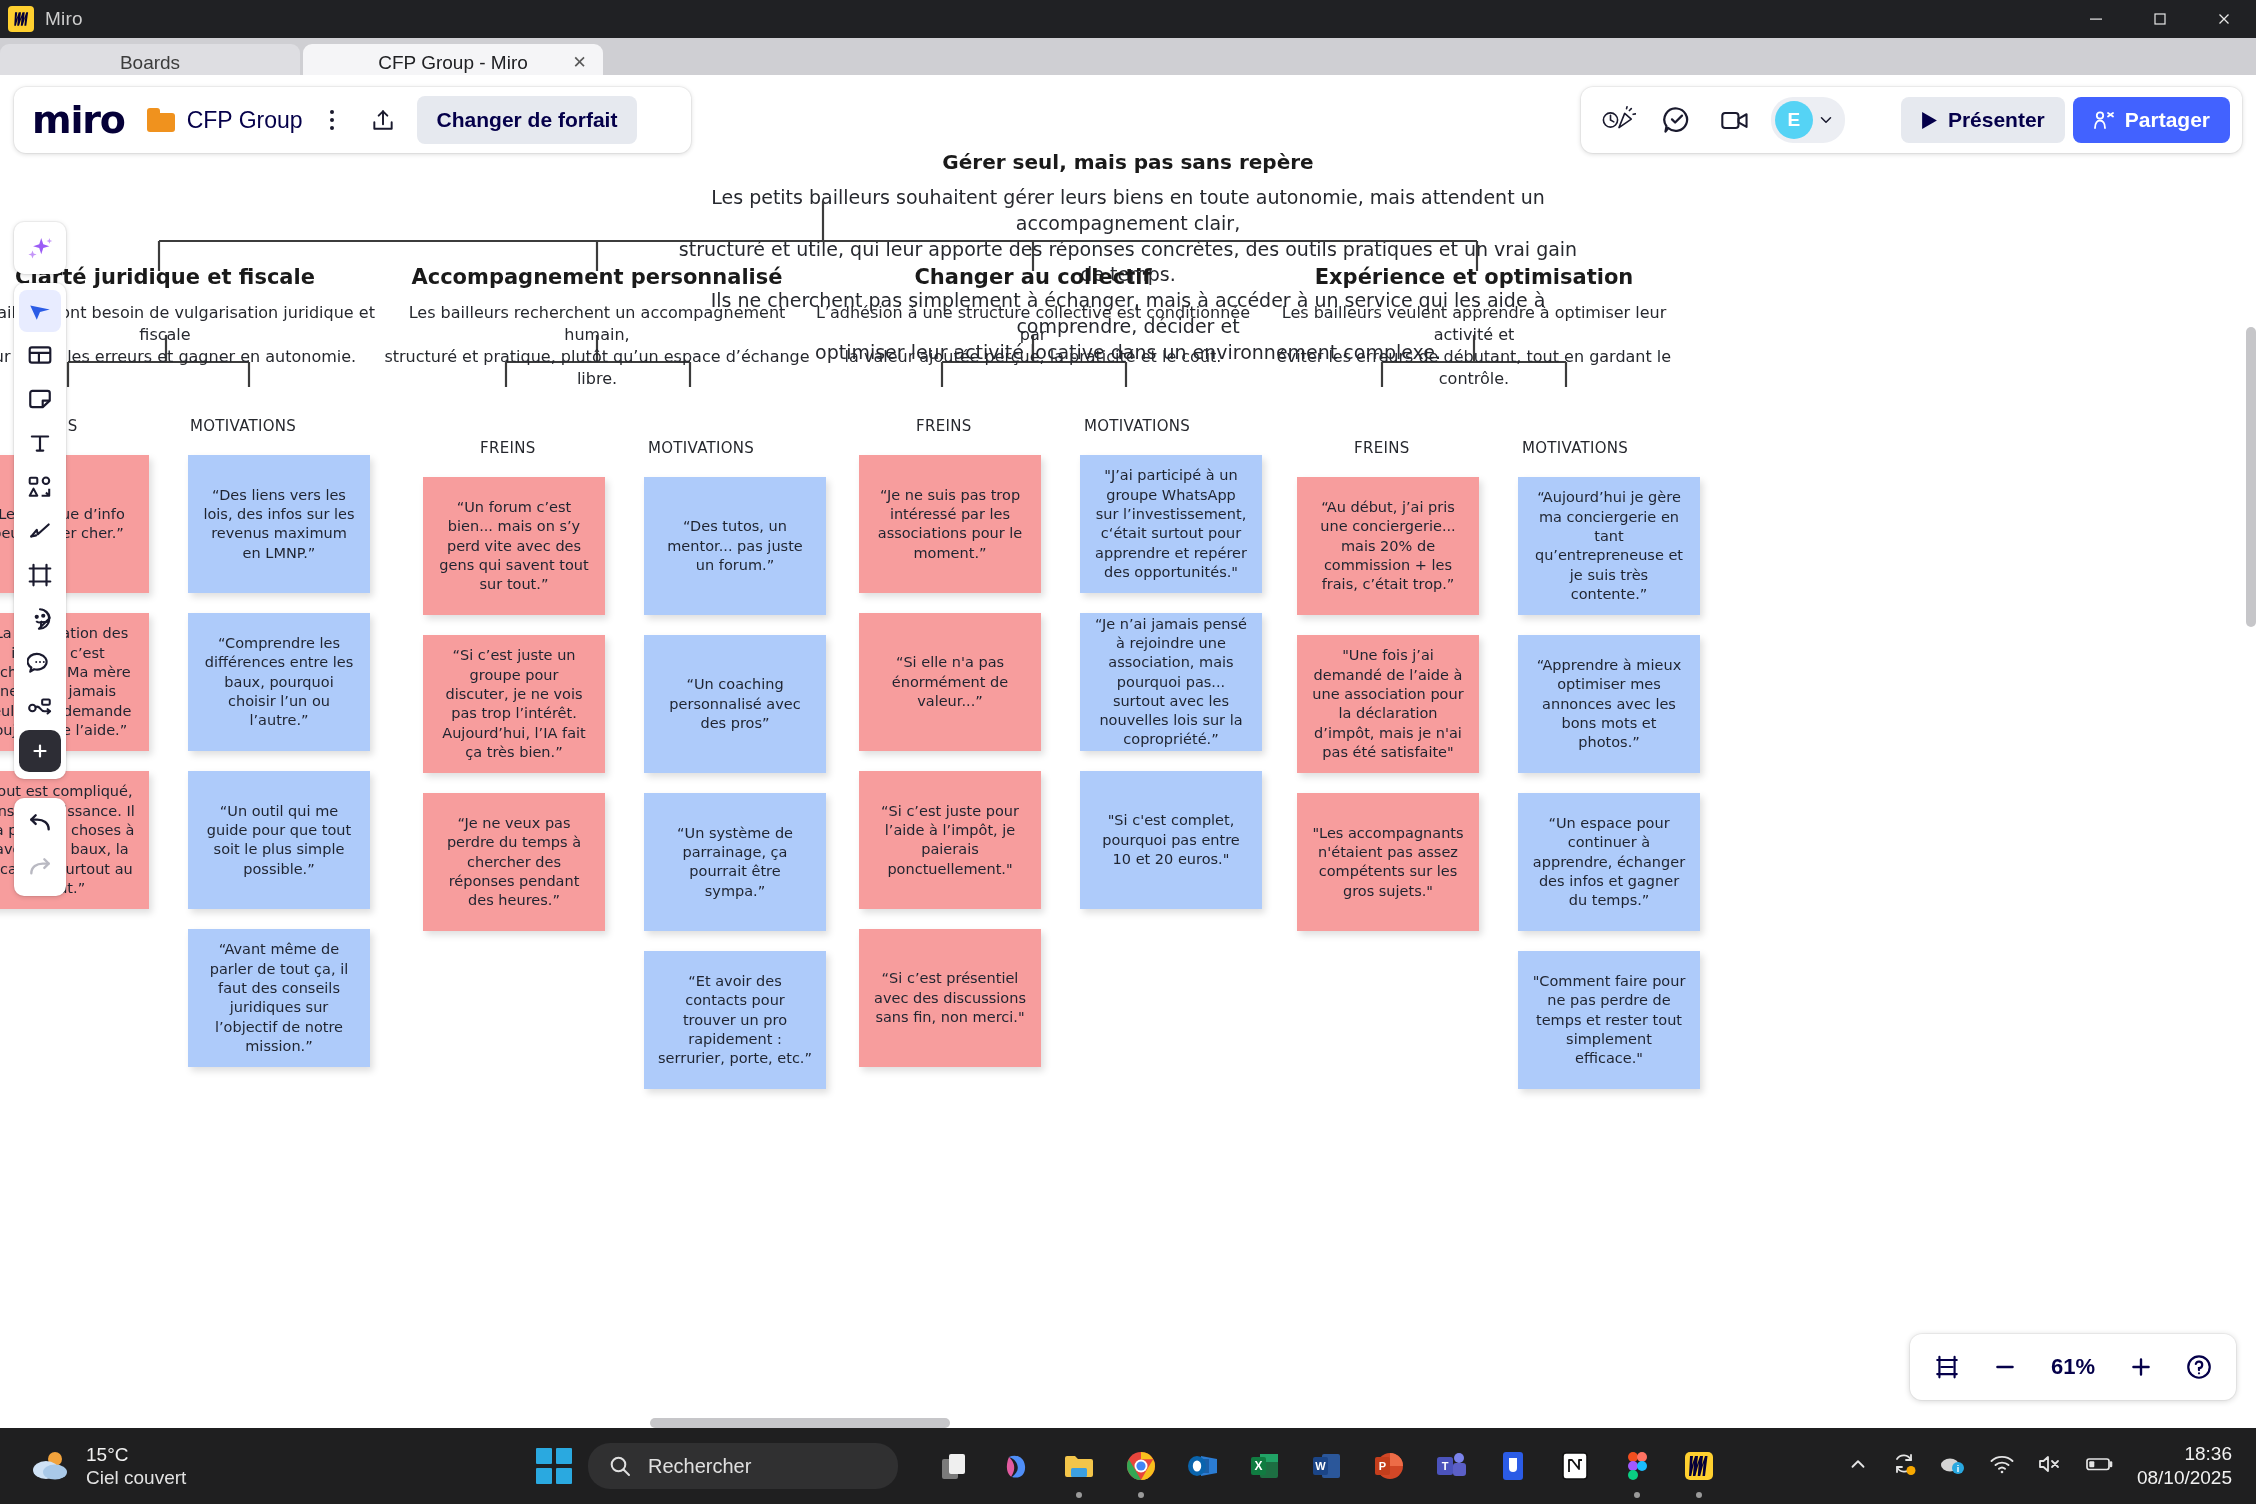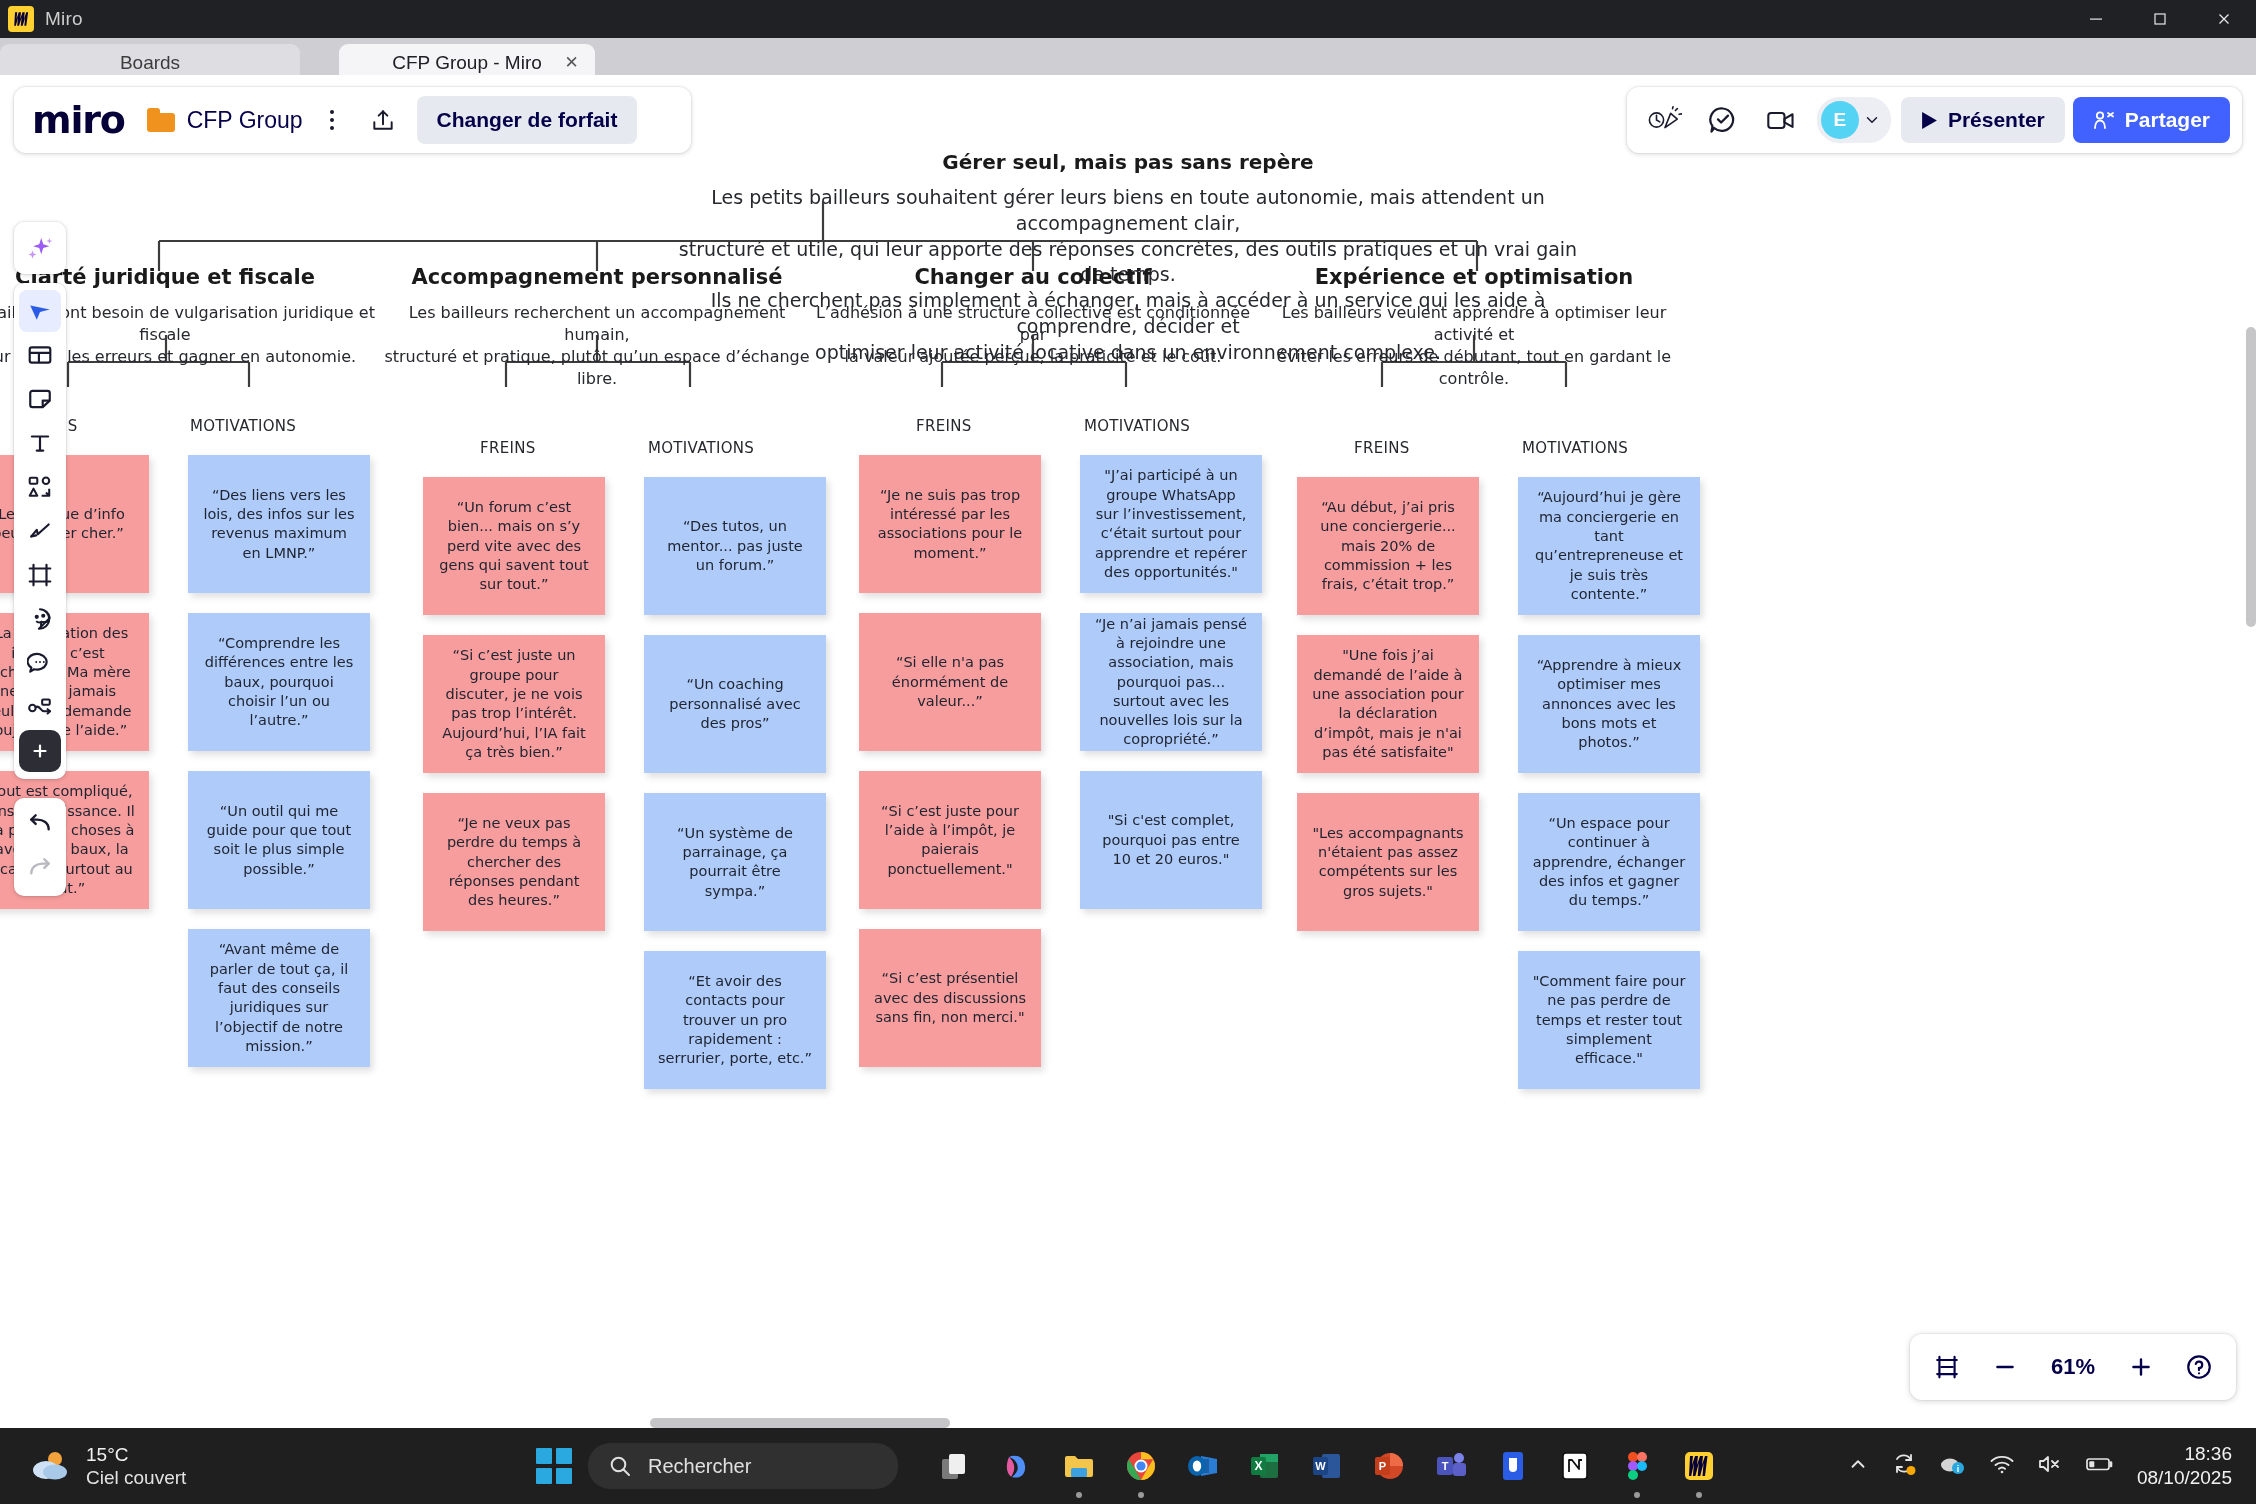--- a/index.html
+++ b/index.html
@@ -39,24 +39,23 @@
   .tab {
     position: absolute; top: 6px; height: 37px;
     display: flex; align-items: center; justify-content: center;
     font-size: 19px; color: #3c3c3c;
   }
   .tab.inactive {
     left: 0; width: 300px; background: #dedee2;
     border-top-left-radius: 9px; border-top-right-radius: 9px;
   }
   .tab.active {
-    left: 303px; width: 256px; background: #f5f5f7;
+    left: 303px; width: 300px; background: #f5f5f7;
     border-top-left-radius: 9px; border-top-right-radius: 9px;
     color: #202124;
-    margin-left: 36px;
   }
   .tab .tab-close {
     position: absolute; right: 14px; top: 9px; width: 19px; height: 19px;
     display: flex; align-items: center; justify-content: center;
     font-size: 17px; color: #5a5a5a; border-radius: 50%;
   }
 
   
   .canvas {
     position: absolute; left: 0; top: 75px; width: 2256px; height: 1353px;
@@ -107,20 +106,21 @@
     padding: 4px 10px 4px 4px; margin: 0 4px;
   }
   .avatar {
     width: 38px; height: 38px; border-radius: 50%; background: #55d3f5; color: #ffffff;
     display:flex; align-items:center; justify-content:center; font-size: 19px; font-weight: 700;
   }
   .present-btn {
     display:flex; align-items:center; gap:10px; background:#e6e9ef; color:#05004a;
     border:none; border-radius:8px; padding: 11px 20px; font-size:21px; font-weight:700;
     font-family:"Liberation Sans", sans-serif;
+    margin-left:46px;
   }
   .share-btn {
     display:flex; align-items:center; gap:10px; background:#4262ff; color:#ffffff;
     border:none; border-radius:8px; padding: 11px 20px; font-size:21px; font-weight:700;
     font-family:"Liberation Sans", sans-serif; margin-left: 2px;
   }
 
   
   .left-tool-top {
     position: absolute; left: 14px; top: 147px; width: 52px; height: 52px;

